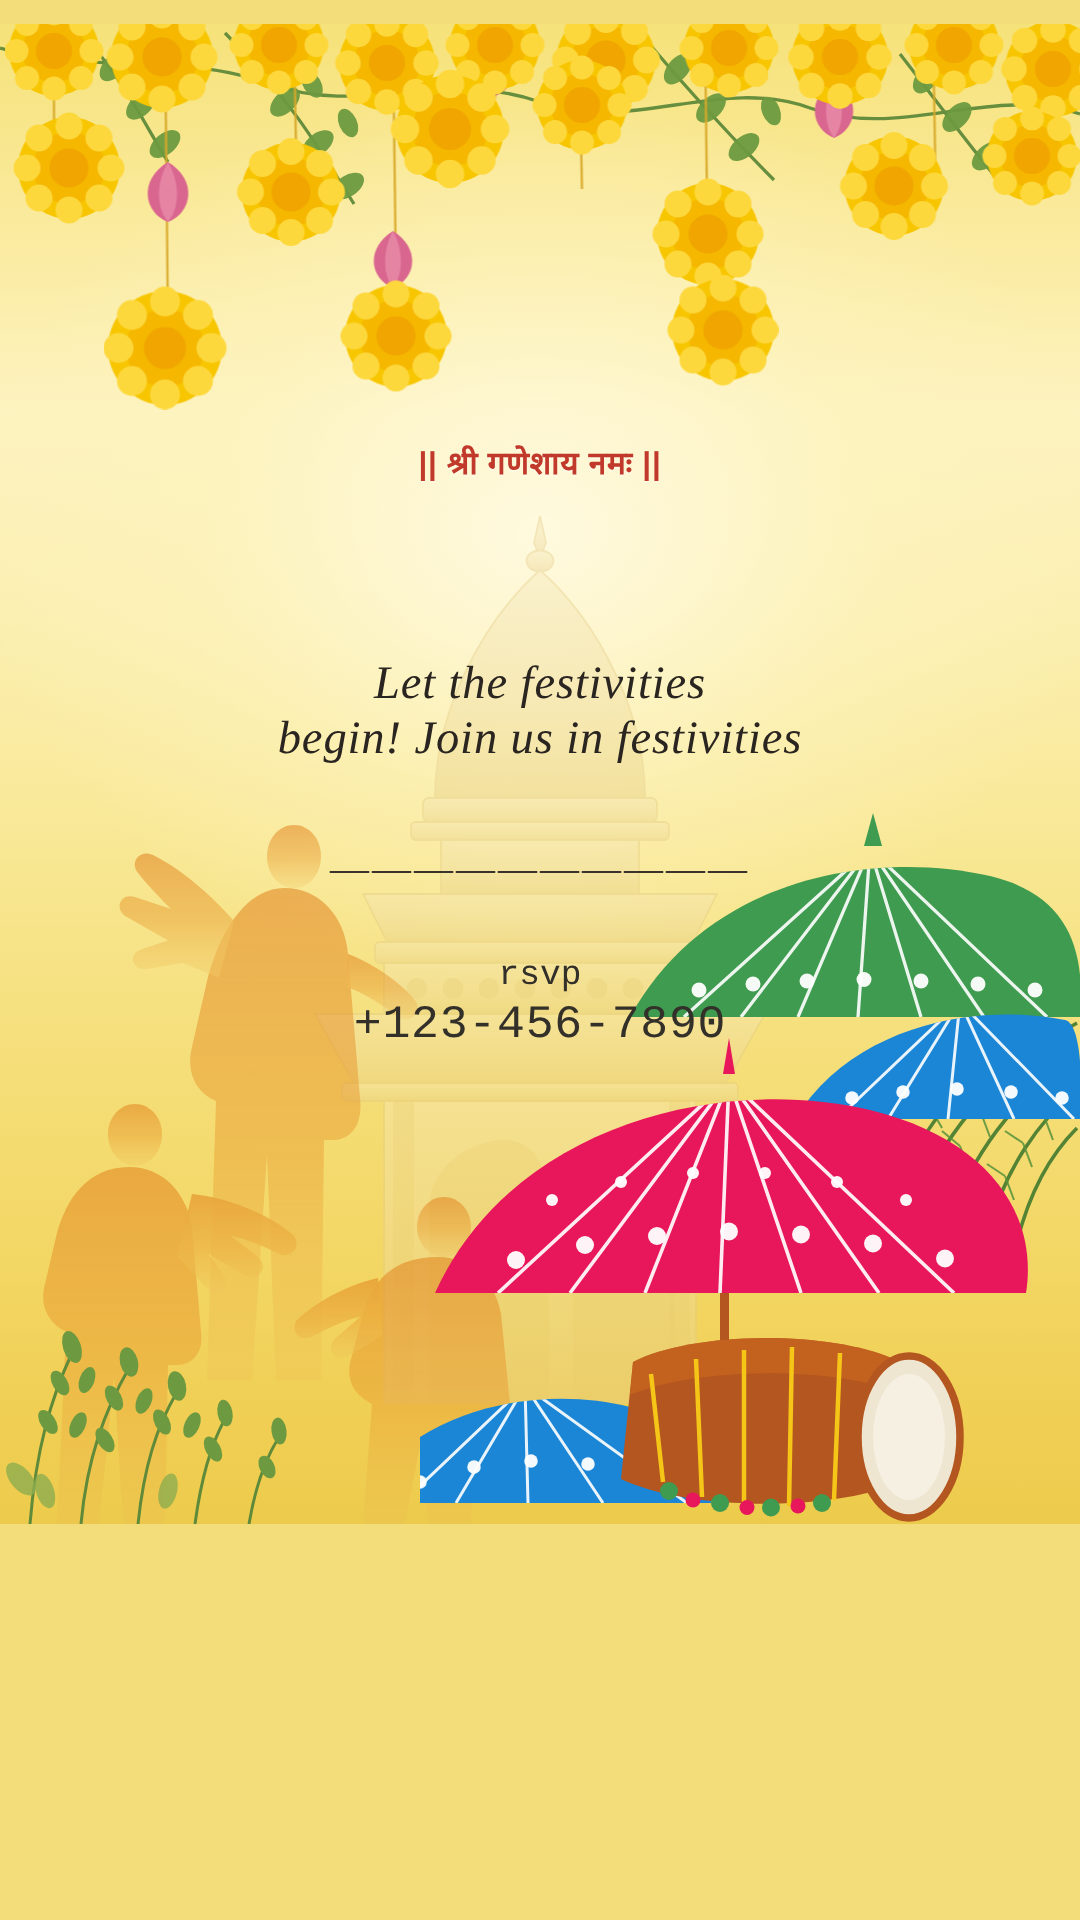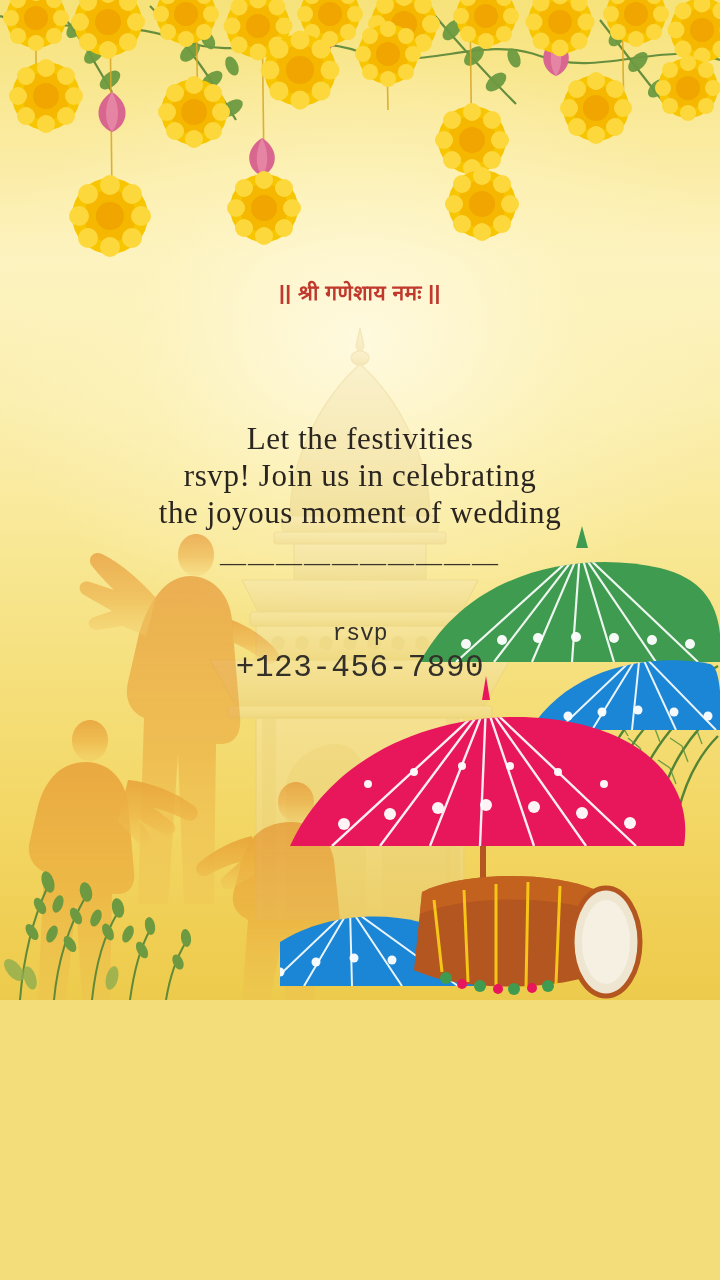--- a/index.html
+++ b/index.html
@@ -21,20 +21,21 @@
       linear-gradient(180deg,
         #f6e27a 0%,
         #f9e894 10%,
         #fdf3c0 26%,
         #fbefb0 40%,
         #f8e792 56%,
         #f5de78 70%,
         #f3d765 82%,
         #f0cf55 92%,
         #eccb4c 100%);
+    margin-top: 16px;
   }
 
   
   .temple {
     position: absolute;
     left: 50%;
     transform: translateX(-50%);
     top: 320px;
     width: 380px;
     height: 600px;
@@ -60,21 +61,21 @@
     position: absolute;
     top: 420px;
     width: 100%;
     text-align: center;
     color: #2a2520;
     font-family: "Liberation Serif", serif;
     font-size: 31px;
     line-height: 37px;
     letter-spacing: 0.6px;
   }
-  .message .line { display: block; white-space: nowrap; }
+  .message .line { display: block; white-space: nowrap; font-style: italic; }
 
   .divider {
     position: absolute;
     top: 548px;
     width: 100%;
     text-align: center;
     color: #3a332b;
     font-family: "Liberation Serif", serif;
     font-size: 26px;
     letter-spacing: 2px;
@@ -765,22 +766,21 @@
           </g>
         </g>
       </g>
     </g>
   </svg>
 
   <div class="mantra">|| श्री गणेशाय नमः ||</div>
 
   <div class="message">
     <span class="line">Let the festivities</span>
-    <span class="line">rsvp! Join us in celebrating</span>
-    <span class="line">the joyous moment of wedding</span>
+    <span class="line">begin! Join us in festivities</span>
   </div>
 
   <div class="divider">——————————</div>
 
   <div class="rsvp">
     <div>rsvp</div>
     <div class="phone">+123-456-7890</div>
   </div>
 
 </div>

